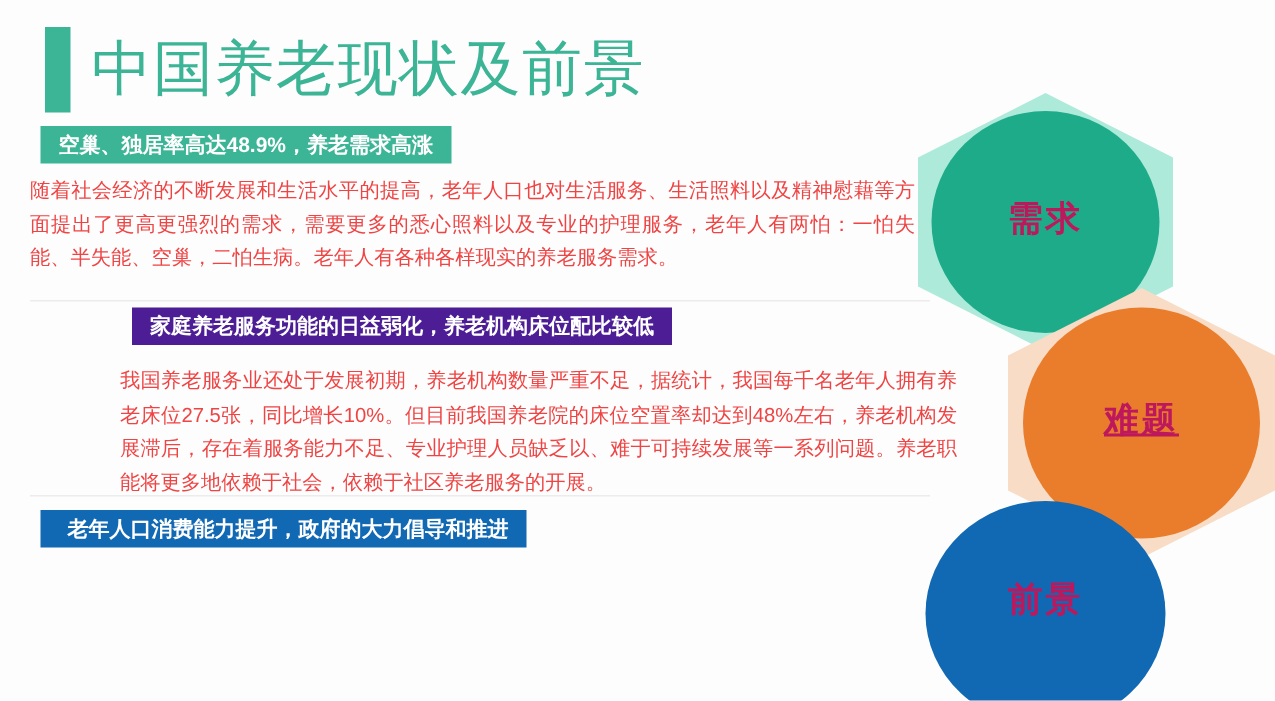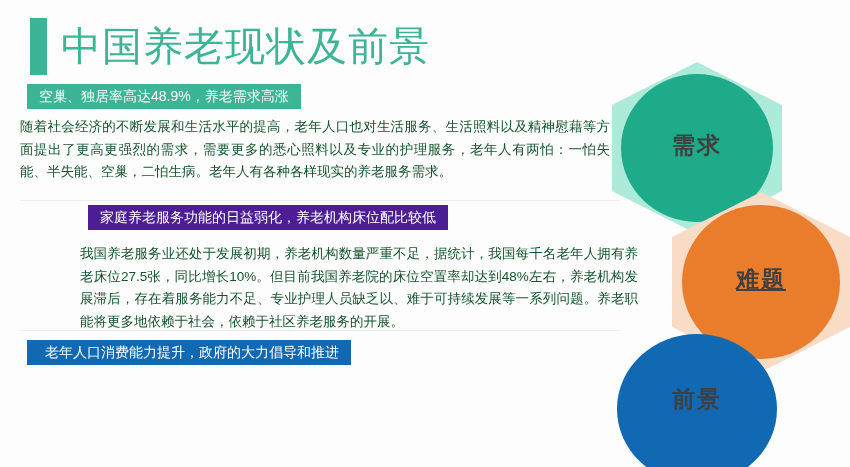--- a/index.html
+++ b/index.html
@@ -54,36 +54,36 @@
   .ribbon {
     position: absolute;
     height: 25px;
     display: flex;
     align-items: center;
     padding: 0 12px 0 12px;
     color: #ffffff;
     font-size: 14px;
     line-height: 25px;
     white-space: nowrap;
-    font-weight: 400;
+    font-weight: 700;
   }
   .ribbon-teal   { background: #3cb496; }
   .ribbon-orange { background: #4c1d95; }
   .ribbon-blue   { background: #1168b3; padding-left: 18px; }
 
   .ribbon-1 { left: 27px;  top: 84px;  }
   .ribbon-2 { left: 88px;  top: 205px; }
   .ribbon-3 { left: 27px;  top: 340px; }
 
   
   .para {
     position: absolute;
     font-size: 13.5px;
     line-height: 22.5px;
-    color: #14532d;
+    color: #ef4444;
     text-align: justify;
     white-space: pre-line;
   }
   .para-1 { left: 20px; top: 116px; width: 590px; }
   .para-2 { left: 80px; top: 243px; width: 558px; }
   .para-3 { left: 16px; top: 368px; width: 594px; }
 
   
   .hairline {
     position: absolute;
@@ -104,21 +104,21 @@
     clip-path: polygon(50% 0%, 100% 25%, 100% 75%, 50% 100%, 0% 75%, 0% 25%);
   }
   .hex-inner {
     position: absolute;
     border-radius: 50%;
   }
   .badge-label {
     position: absolute;
     width: 100%;
     text-align: center;
-    color: #404040;
+    color: #be185d;
     font-size: 23px;
     font-weight: 700;
     letter-spacing: 2px;
     white-space: nowrap;
   }
 
   
   .badge-needs { left: 612px; top: 62px; width: 170px; height: 172px; }
   .badge-needs .hex-outer { background: #aeeada; }
   .badge-needs .hex-inner {

